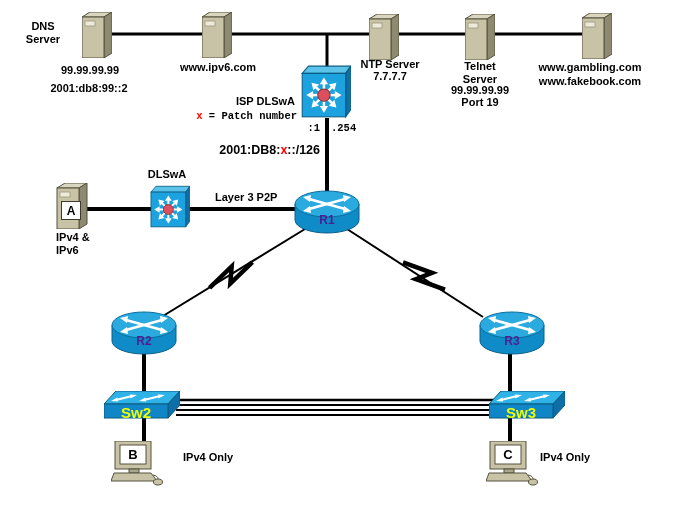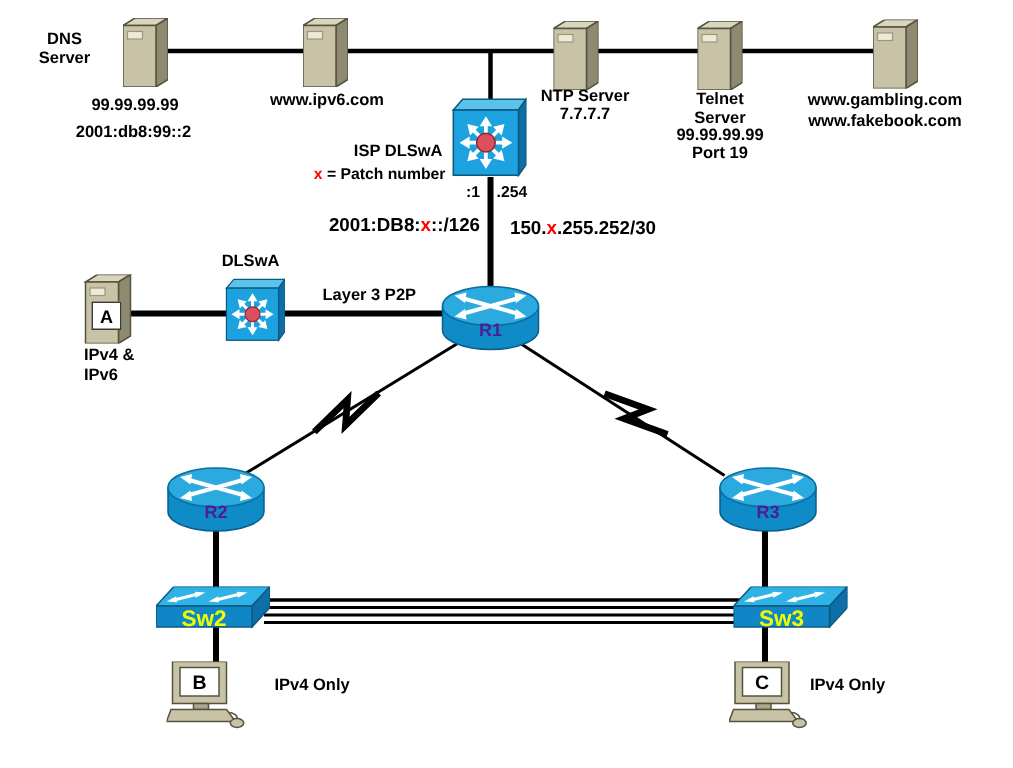--- a/index.html
+++ b/index.html
@@ -8,21 +8,21 @@
     font-family:"Liberation Sans",sans-serif;
   }
   #wires{position:absolute;left:0;top:0;z-index:0;}
   .node{position:absolute;z-index:1;}
   .lbl{
     position:absolute;z-index:2;color:#000;font-weight:bold;font-size:11px;
     line-height:1.18;white-space:pre-line;
   }
   .ctr{transform:translateX(-50%);text-align:center;}
   .rgt{text-align:center;}
-  .mono{font-family:Liberation Sans, sans-serif;font-size:10.5px;white-space:pre;}
+  .mono{font-family:Liberation Mono, monospace;font-size:10.5px;white-space:pre;}
   .net{font-size:12.5px;white-space:pre;}
   .red{color:#ff0000;}
   .router-lbl{color:#4c1d95;font-size:12px;z-index:3;}
   .sw-lbl{color:#efff00;font-size:15px;z-index:3;}
   .letter{
     position:absolute;z-index:3;display:flex;align-items:center;justify-content:center;
     font-weight:bold;color:#000;
   }
   .letter-box{background:#fff;border:1.5px solid #3c3a2c;font-size:12px;}
 </style>
@@ -195,21 +195,20 @@
   <div class="lbl ctr" style="left:480px;top:96px">Port 19</div>
   <div class="lbl ctr" style="left:590px;top:61px">www.gambling.com</div>
   <div class="lbl ctr" style="left:590px;top:75px">www.fakebook.com</div>
 
   <div class="lbl rgt" style="right:380px;top:95px">ISP DLSwA</div>
   <div class="lbl mono rgt" style="right:378px;top:110px"><span class="red">x</span><span> = Patch number</span></div>
   <div class="lbl mono rgt" style="right:355px;top:122px">:1</div>
   <div class="lbl mono" style="left:331px;top:122px">.254</div>
 
   <div class="lbl net rgt" style="right:355px;top:143px"><span>2001:DB8:</span><span class="red">x</span><span>::/126</span></div>
-  <div class="lbl net" style="left:340px;top:145px"><span>150.</span><span class="red">x</span><span>.255.252/30</span></div>
 
   <div class="lbl ctr" style="left:167px;top:168px">DLSwA</div>
   <div class="lbl" style="left:215px;top:191px">Layer 3 P2P</div>
   <div class="lbl" style="left:56px;top:231px">IPv4 &amp;
 IPv6</div>
 
   <div class="lbl" style="left:183px;top:451px">IPv4 Only</div>
   <div class="lbl" style="left:540px;top:451px">IPv4 Only</div>
 
 </div>

